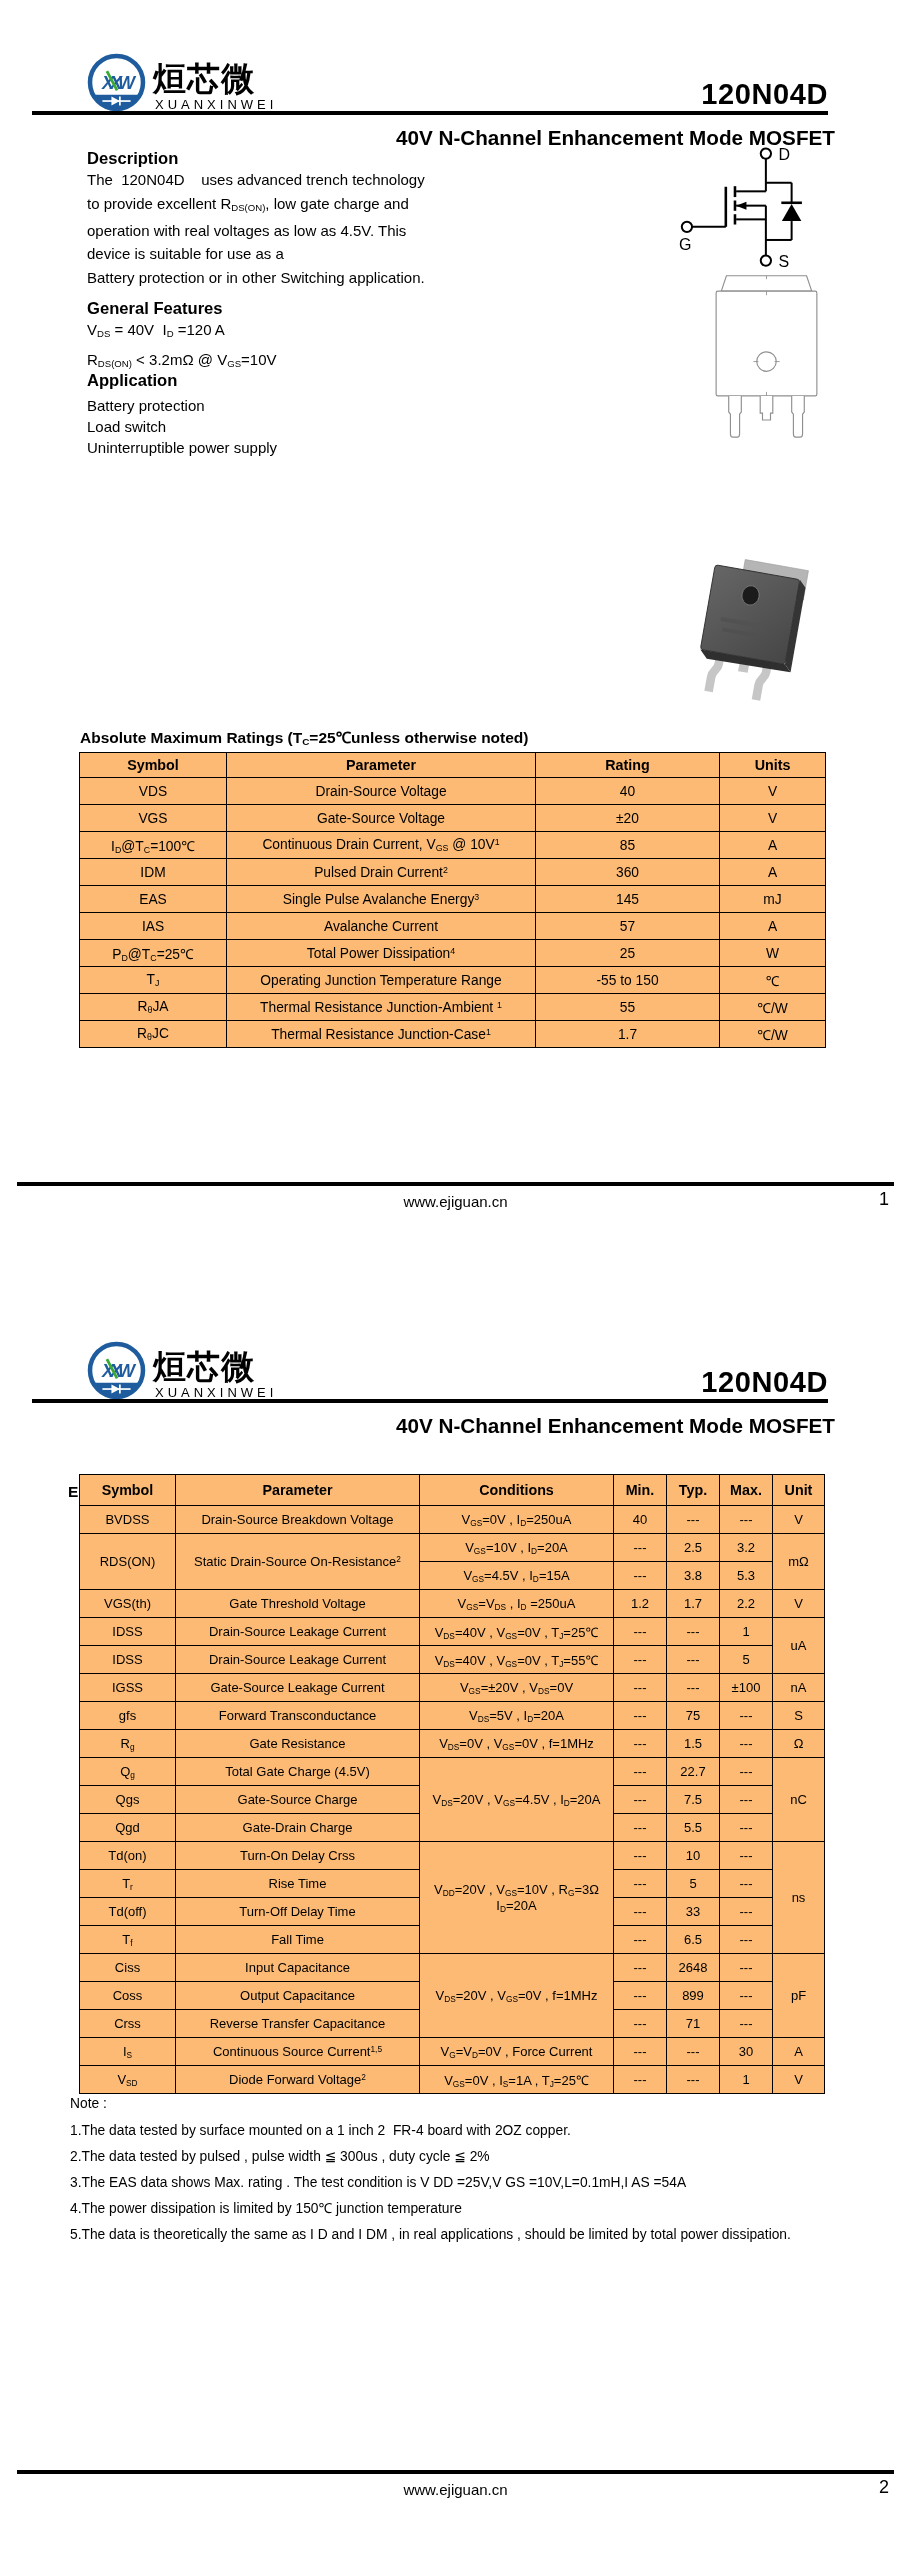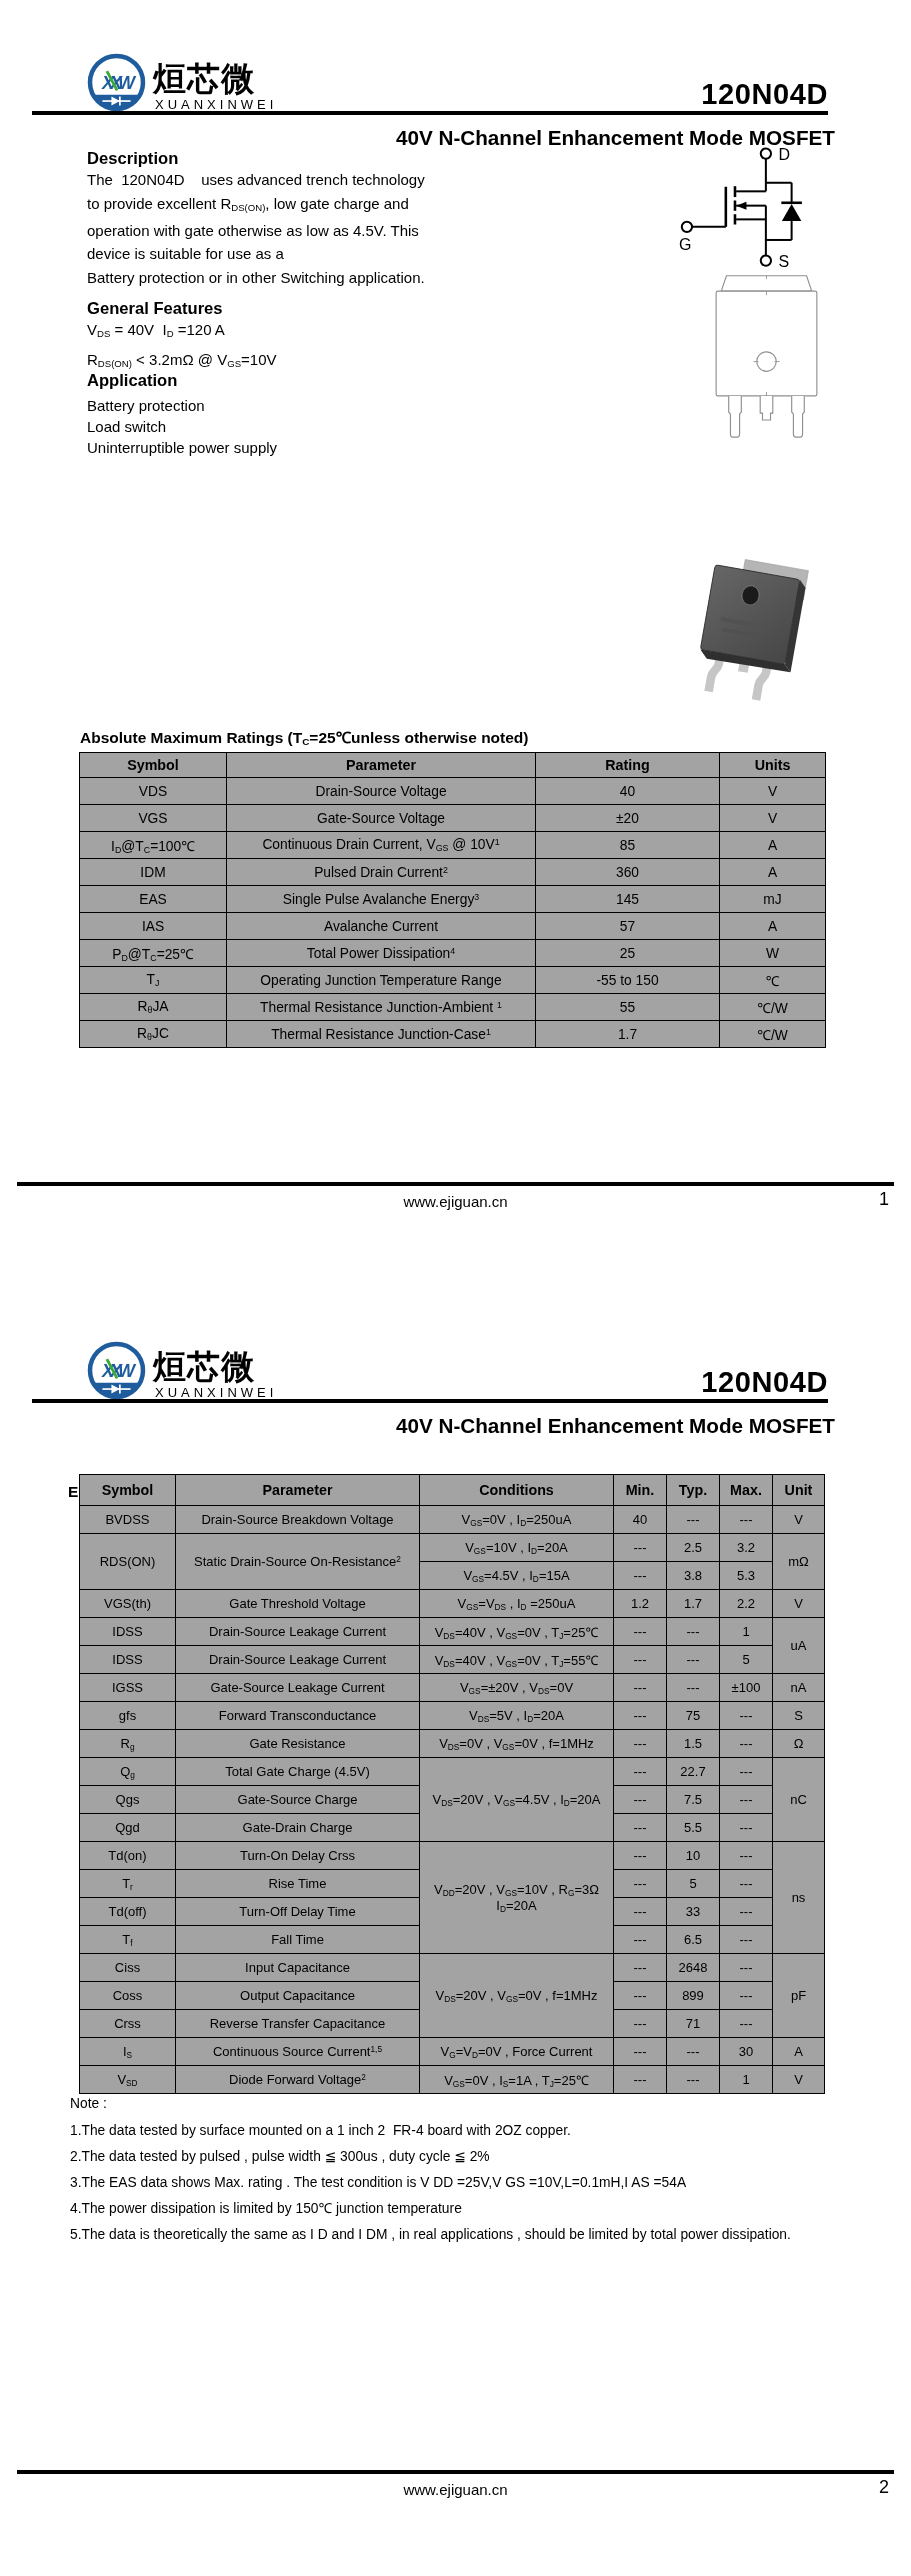--- a/index.html
+++ b/index.html
@@ -27,21 +27,21 @@
   #p1-app{left:87px;top:395px;line-height:21px;}
   .tbl-h{font-size:15.5px;font-weight:bold;}
   .p1-abs-h{left:80px;top:726px;}
   .p2-elec-h{left:68px;top:156px;margin-top:36px;}
 
   .sym-svg{left:659px;top:145px;width:184px;height:123px;}
   .pkg-svg{left:709px;top:274px;width:115px;height:166px;}
   .photo-svg{left:700px;top:557px;width:115px;height:149px;}
 
   
-  table{position:absolute;border-collapse:collapse;table-layout:fixed;background:#a3a3a3;padding-left:26px;}
+  table{position:absolute;border-collapse:collapse;table-layout:fixed;background:#fdba74;padding-left:26px;}
   th,td{border:1.7px solid #000;text-align:center;vertical-align:middle;padding:0 2.3px;overflow:hidden;}
   th{font-size:14.3px;font-weight:bold;}
   #abs-table{left:79px;top:752px;width:746px;}
   #abs-table td{font-size:13.8px;}
   #abs-table tr{height:27px;}
   #abs-table thead tr{height:25px;}
   #elec-table{left:79px;top:186px;width:746px;}
   #elec-table td{font-size:13px;}
   #elec-table tr{height:28px;}
   #elec-table thead tr{height:31px;}
@@ -76,21 +76,21 @@
       <line x1="61" y1="79" x2="61" y2="95" stroke="#fff" stroke-width="3"></line>
     </g>
   </svg>
   <div class="abs brand-cn">烜芯微</div>
   <div class="abs brand-en">XUANXINWEI</div>
   <div class="abs part-number">120N04D</div>
   <div class="abs header-rule"></div>
   <div class="abs subtitle">40V N-Channel Enhancement Mode MOSFET</div>
 
   <div class="abs sec-h p1-desc-h">Description</div>
-  <div class="abs body-lines" id="p1-desc"><div>The  120N04D    uses advanced trench technology</div><div>to provide excellent R<sub>DS(ON)</sub>, low gate charge and</div><div>operation with gate otherwise as low as 4.5V. This</div><div>device is suitable for use as a</div><div>Battery protection or in other Switching application.</div></div>
+  <div class="abs body-lines" id="p1-desc"><div>The  120N04D    uses advanced trench technology</div><div>to provide excellent R<sub>DS(ON)</sub>, low gate charge and</div><div>operation with real voltages as low as 4.5V. This</div><div>device is suitable for use as a</div><div>Battery protection or in other Switching application.</div></div>
 
   <div class="abs sec-h p1-gf-h">General Features</div>
   <div class="abs body-lines" id="p1-gf"><div>V<sub>DS</sub> = 40V  I<sub>D</sub> =120 A</div><div>R<sub>DS(ON)</sub> &lt; 3.2mΩ @ V<sub>GS</sub>=10V</div></div>
 
   <div class="abs sec-h p1-app-h">Application</div>
   <div class="abs body-lines" id="p1-app"><div>Battery protection</div><div>Load switch</div><div>Uninterruptible power supply</div></div>
 
   <svg class="abs sym-svg" viewBox="0 0 320 215">
     <g stroke="#000" stroke-width="3.5" fill="none">
       <circle cx="186" cy="15" r="9"></circle>

